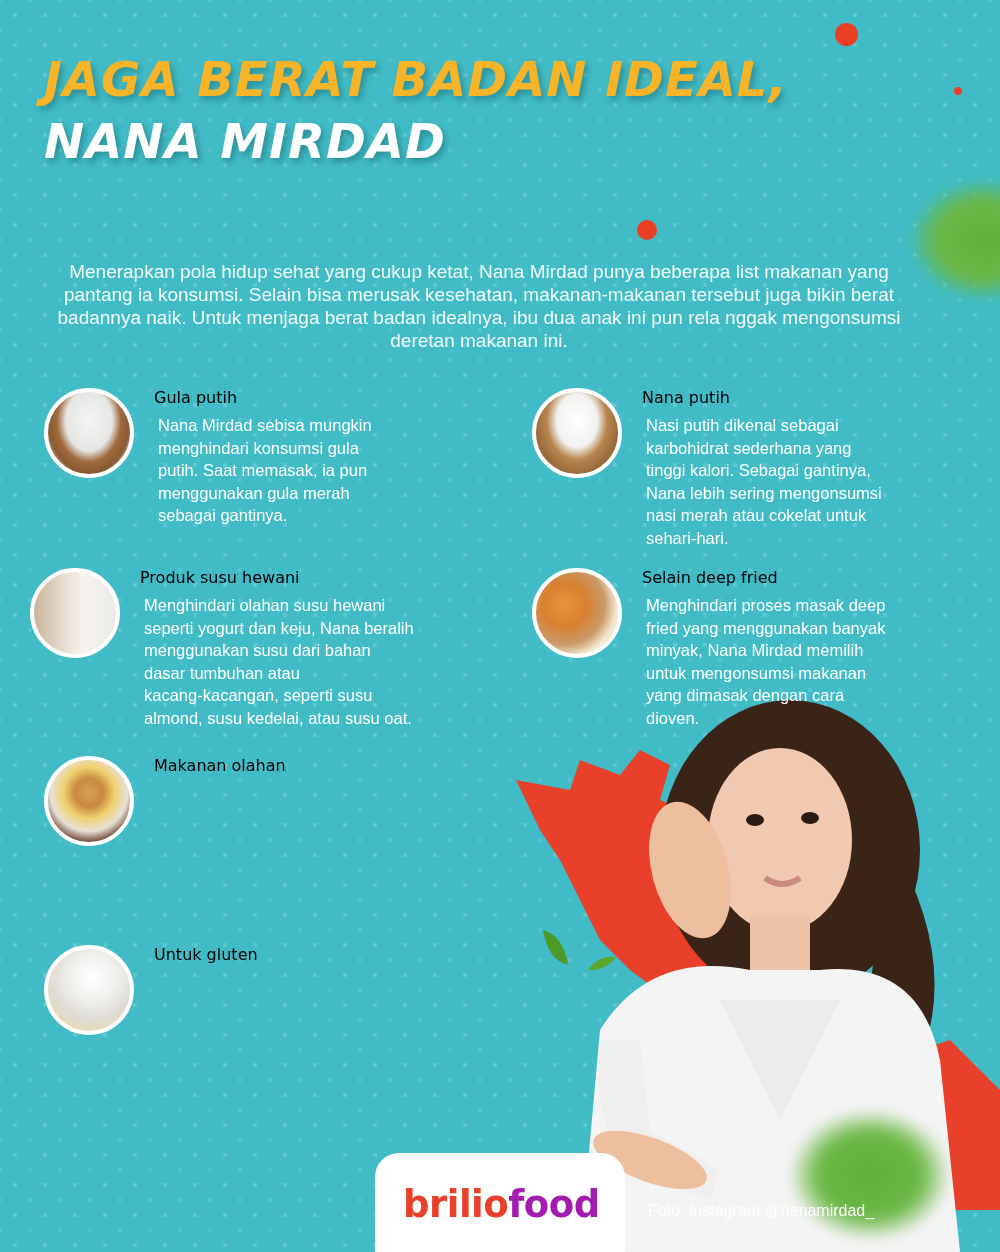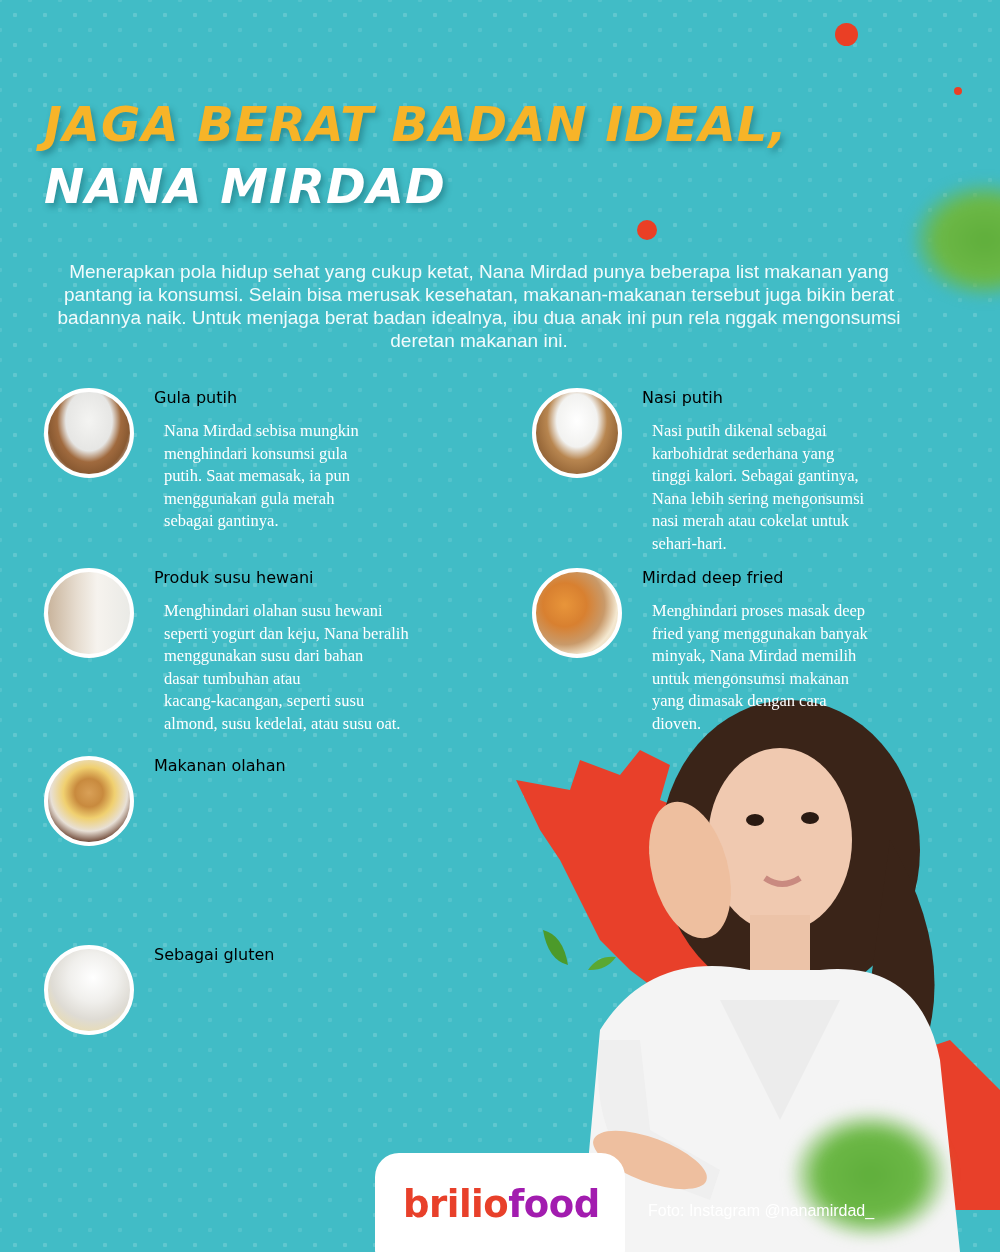--- a/index.html
+++ b/index.html
@@ -13,21 +13,21 @@
     background-position: 0 0, 15px 15px;
     font-family: "DejaVu Sans", sans-serif;
   }
   .title {
     position: absolute; left: 44px; top: 48px; margin: 0;
     font-family: "DejaVu Sans", sans-serif; font-weight: bold;
     font-size: 48px; line-height: 62px; letter-spacing: 1px;
     text-transform: uppercase; font-style: italic;
     text-shadow: 3px 4px 6px rgba(0,60,70,0.35);
   }
-  .title .l1 { color: #f7b428; display: block; margin-top: 45px; }
+  .title .l1 { color: #f7b428; display: block; }
   .title .l2, .title .l3 { color: #ffffff; display: block; }
   .intro {
     position: absolute; left: 44px; top: 260px; width: 870px; margin: 0;
     color: #f2fbfc; font-family: "Liberation Sans", sans-serif;
     font-size: 19px; line-height: 23px; text-align: center;
   }
   .dot { position: absolute; border-radius: 50%; background: #ea3f25; }
   .leaf-blur {
     position: absolute; border-radius: 50%;
     background: radial-gradient(ellipse at center, #5fae3b 0%, #6cb846 45%, rgba(108,184,70,0) 72%);
@@ -38,22 +38,22 @@
     position: absolute; left: 0; top: 0; width: 90px; height: 90px;
     border-radius: 50%; border: 4px solid #ffffff; overflow: hidden;
     box-sizing: border-box;
   }
   .item-title {
     position: absolute; left: 110px; top: 0; margin: 0;
     color: #000000; font-family: "DejaVu Sans", sans-serif; font-weight: normal;
     font-size: 16px; line-height: 20px;
   }
   .item-text {
-    position: absolute; left: 110px; top: 22px; margin: 10px; width: 360px;
-    color: #ffffff; font-family: Liberation Serif, serif;
+    position: absolute; left: 110px; top: 22px; margin: 4px; width: 360px;
+    color: #ffffff; font-family: Liberation Sans, sans-serif;
     font-size: 16.5px; line-height: 22.6px; white-space: pre-line;
   }
   .person { position: absolute; }
   .logo-card {
     position: absolute; left: 375px; top: 1153px; width: 250px; height: 120px;
     background: #ffffff; border-radius: 24px;
   }
   .logo {
     position: absolute; left: 28px; top: 30px; font-family: "DejaVu Sans", sans-serif;
     font-weight: bold; font-size: 37px; letter-spacing: -0.5px;
@@ -116,59 +116,59 @@
   <h3 class="item-title">Gula putih</h3>
   <p class="item-text">Nana Mirdad sebisa mungkin
 menghindari konsumsi gula
 putih. Saat memasak, ia pun
 menggunakan gula merah
 sebagai gantinya.</p>
 </div>
 
 <div class="item" style="left:532px;top:388px;">
   <div class="thumb" style="background:radial-gradient(ellipse at 50% 35%, #ffffff 0%, #f2f2f0 35%, #b88650 52%, #9c6c3c 70%, #7a5a40 90%);"></div>
-  <h3 class="item-title">Nasi putih</h3>
+  <h3 class="item-title">Nana putih</h3>
   <p class="item-text">Nasi putih dikenal sebagai
 karbohidrat sederhana yang
 tinggi kalori. Sebagai gantinya,
 Nana lebih sering mengonsumsi
 nasi merah atau cokelat untuk
 sehari-hari.</p>
 </div>
 
-<div class="item" style="left:44px;top:568px;">
+<div class="item" style="left:30px;top:568px;">
   <div class="thumb" style="background:linear-gradient(90deg, #c9b49c 0%, #e6dccf 35%, #f6f3ee 60%, #eaeae6 100%);"></div>
   <h3 class="item-title">Produk susu hewani</h3>
   <p class="item-text">Menghindari olahan susu hewani
 seperti yogurt dan keju, Nana beralih
 menggunakan susu dari bahan
 dasar tumbuhan atau
 kacang-kacangan, seperti susu
 almond, susu kedelai, atau susu oat.</p>
 </div>
 
 <div class="item" style="left:532px;top:568px;">
   <div class="thumb" style="background:radial-gradient(circle at 35% 40%, #e8953a 0%, #d88030 30%, #c99a6a 55%, #f4e8d0 72%, #e5d4b8 100%);"></div>
-  <h3 class="item-title">Mirdad deep fried</h3>
+  <h3 class="item-title">Selain deep fried</h3>
   <p class="item-text">Menghindari proses masak deep
 fried yang menggunakan banyak
 minyak, Nana Mirdad memilih
 untuk mengonsumsi makanan
 yang dimasak dengan cara
 dioven.</p>
 </div>
 
 <div class="item" style="left:44px;top:756px;">
   <div class="thumb" style="background:radial-gradient(circle at 50% 40%, #d9a057 0%, #c88a3e 22%, #f0d070 40%, #e8e0d6 60%, #6a4230 78%, #f2ece6 100%);"></div>
   <h3 class="item-title">Makanan olahan</h3>
 </div>
 
 <div class="item" style="left:44px;top:945px;">
   <div class="thumb" style="background:radial-gradient(circle at 55% 35%, #ffffff 0%, #f0efec 35%, #dedbd4 60%, #e8dcb4 80%, #cfc6ba 100%);"></div>
-  <h3 class="item-title">Sebagai gluten</h3>
+  <h3 class="item-title">Untuk gluten</h3>
 </div>
 
 <div class="logo-card">
   <div class="logo">
     <span class="a">brilio</span><span class="b">food</span>
   </div>
 </div>
 <div class="credit">Foto: Instagram @nanamirdad_</div>
 
 </body></html>

